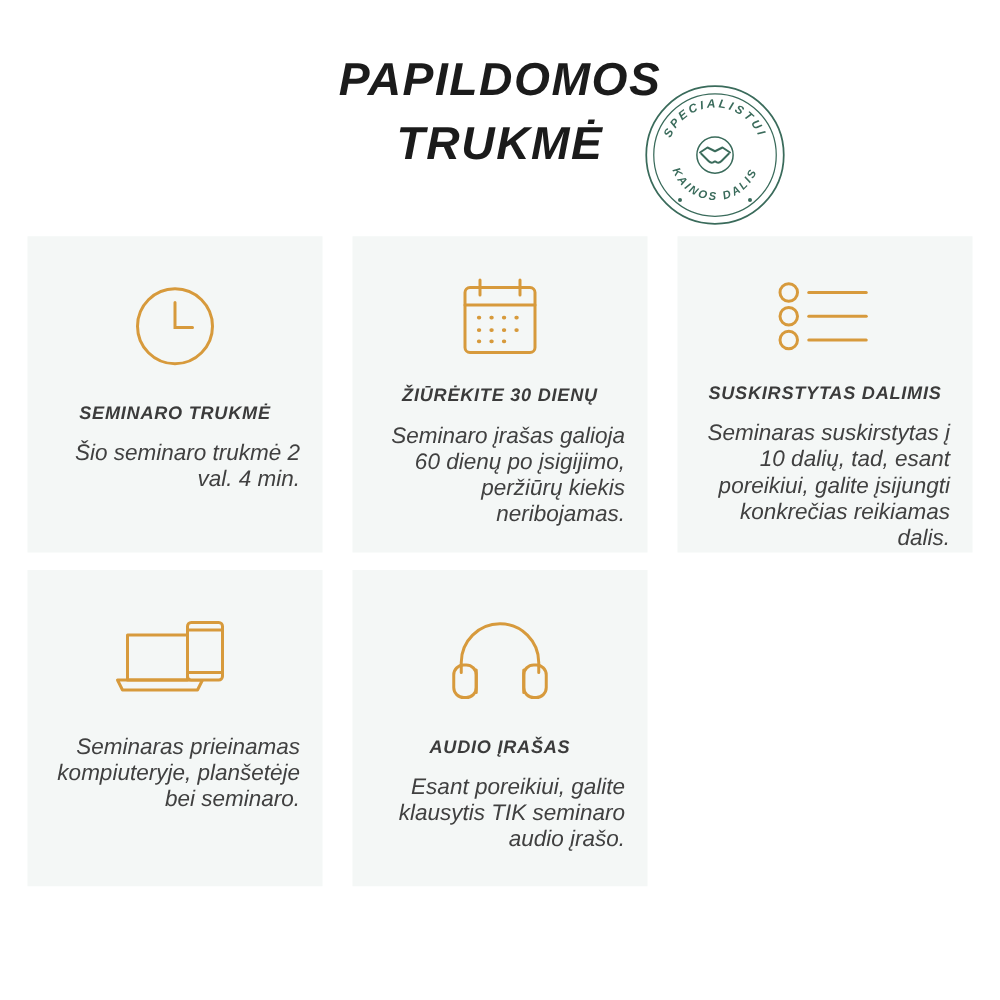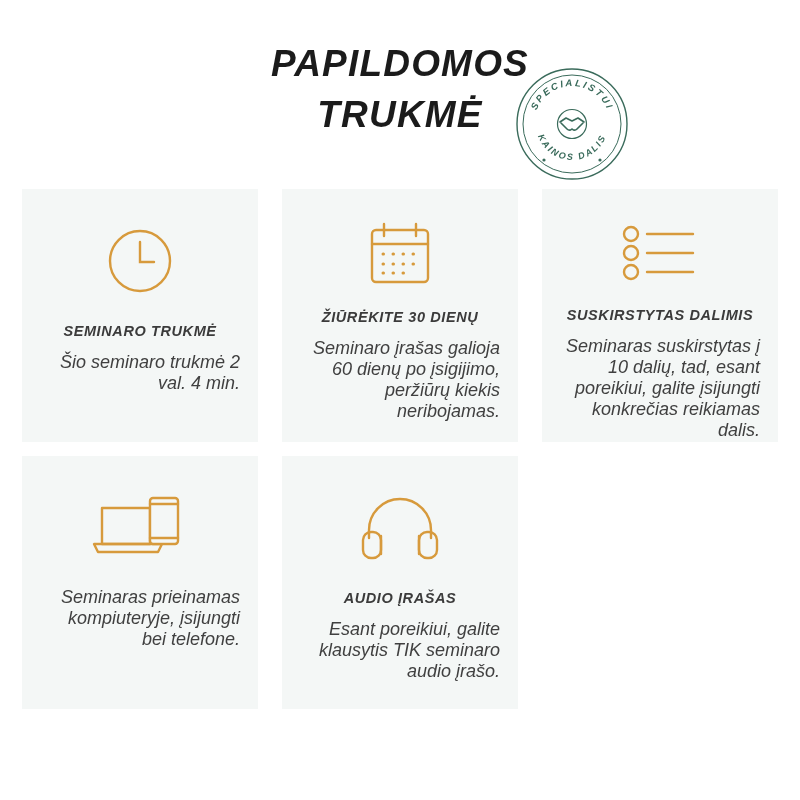--- a/index.html
+++ b/index.html
@@ -177,21 +177,21 @@
 
     <div class="card">
       <div class="card-icon">
         <svg width="104" height="76" viewBox="0 0 104 76" fill="none" stroke="#d79a3c" stroke-width="2.4" stroke-linecap="round" stroke-linejoin="round">
           <path d="M14 18 H62 V54 H14 Z"></path>
           <path d="M6 54 H74 L70 62 H10 Z"></path>
           <rect x="62" y="8" width="28" height="46" rx="3" fill="#f4f7f6"></rect>
           <path d="M62 14 H90 M62 48 H90"></path>
         </svg>
       </div>
-      <div class="card-text">Seminaras prieinamas kompiuteryje, įsijungti bei telefone.</div>
+      <div class="card-text">Seminaras prieinamas kompiuteryje, planšetėje bei seminaro.</div>
     </div>
 
     <div class="card">
       <div class="card-icon">
         <svg width="86" height="76" viewBox="0 0 86 76" fill="none" stroke="#d79a3c" stroke-width="2.4" stroke-linecap="round" stroke-linejoin="round">
           <path d="M12 48 V40 a31 31 0 0 1 62 0 v8"></path>
           <rect x="6" y="42" width="18" height="26" rx="8"></rect>
           <rect x="62" y="42" width="18" height="26" rx="8"></rect>
           <path d="M24 46 V64 M62 46 V64"></path>
         </svg>

